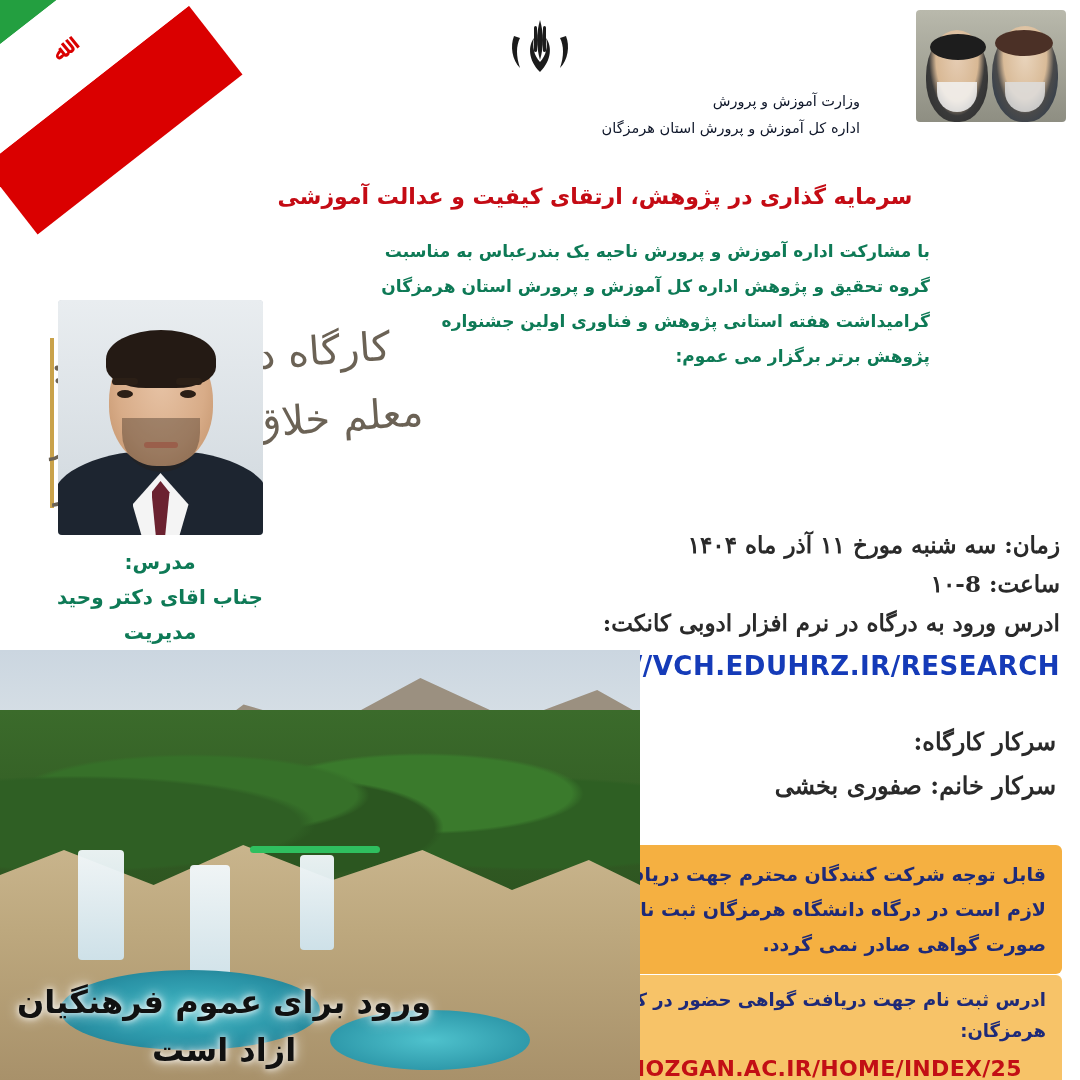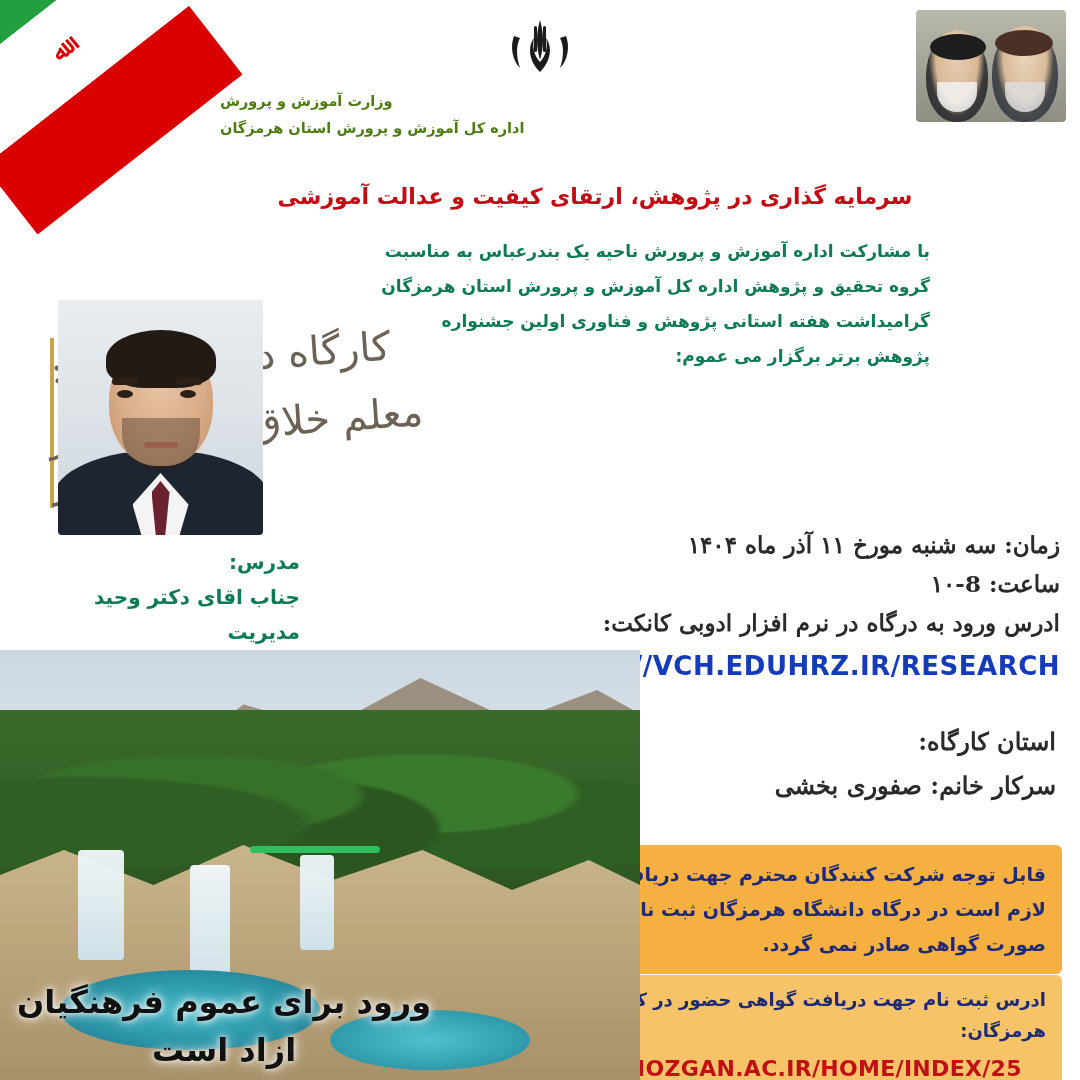--- a/index.html
+++ b/index.html
@@ -18,22 +18,22 @@
   .flag-green{background:#239f40;}
   .flag-white{background:#ffffff;position:relative;}
   .flag-red{background:#da0000;}
   .flag-emblem{position:absolute;left:50%;top:50%;transform:translate(-50%,-50%);color:#da0000;font-size:22px;font-weight:bold;}
 
   
   .emblem{position:absolute;left:50%;transform:translateX(-50%);top:16px;width:110px;height:74px;text-align:center;}
   .emblem svg{width:100px;height:70px;}
   .ministry{
     position:absolute;left:50%;transform:translateX(-50%);
-    top:88px;width:640px;text-align:left;
-    color:#4d7c0f;font-size:14.5px;line-height:1.85;font-weight:bold;
+    top:88px;width:640px;text-align:right;
+    color:#0f172a;font-size:14.5px;line-height:1.85;font-weight:normal;
   }
   .ministry div{white-space:nowrap;}
 
   
   .leaders{position:absolute;right:14px;top:10px;width:150px;height:112px;border-radius:4px;overflow:hidden;}
   .leaders .bg{position:absolute;inset:0;background:linear-gradient(180deg,#b9b9ac 0%,#8e8e82 100%);}
   .face{position:absolute;border-radius:50% 50% 46% 46%;}
   .face.khomeini{left:10px;bottom:0;width:62px;height:92px;background:
      radial-gradient(ellipse at 50% 30%,#e6cdb4 0%,#d8b894 48%,#3a3a3a 64%,#2a2a2a 100%);}
   .face.khamenei{right:8px;bottom:0;width:66px;height:96px;background:
@@ -81,21 +81,21 @@
   .sp-brow.l{left:54px;}
   .sp-brow.r{left:118px;}
   .sp-eye{position:absolute;top:90px;width:16px;height:8px;border-radius:50%;background:#2b1f16;}
   .sp-eye.l{left:59px;}
   .sp-eye.r{left:122px;}
   .sp-mouth{position:absolute;top:142px;left:50%;transform:translateX(-50%);width:34px;height:6px;border-radius:4px;background:#9a5f4b;}
   .sp-beard{position:absolute;top:118px;left:50%;transform:translateX(-50%);width:78px;height:54px;border-radius:0 0 44px 44px;background:rgba(40,28,20,.35);}
 
   
   .speaker-caption{
-    position:absolute;left:20px;top:545px;width:280px;
+    position:absolute;left:20px;top:545px;width:280px;text-align:center;
     color:#0e7a56;font-weight:bold;font-size:20px;line-height:1.75;
   }
 
   
   .info{
     position:absolute;right:20px;top:525px;width:640px;text-align:right;
     color:#2a2a2a;font-size:23px;line-height:1.7;font-weight:bold;
     font-family:"DejaVu Serif","Liberation Serif",serif;
   }
   .info .row{white-space:nowrap;}
@@ -235,21 +235,21 @@
   </div>
 
   <div class="info">
     <div class="row">زمان: سه شنبه مورخ ۱۱ آذر ماه ۱۴۰۴</div>
     <div class="row">ساعت: 8-۱۰</div>
     <div class="row">ادرس ورود به درگاه در نرم افزار ادوبی کانکت:</div>
     <div class="link">HTTPS://VCH.EDUHRZ.IR/RESEARCH</div>
   </div>
 
   <div class="manager">
-    <div>استان کارگاه:</div>
+    <div>سرکار کارگاه:</div>
     <div>سرکار خانم: صفوری بخشی</div>
   </div>
 
   <div class="notice">
     <div>قابل توجه شرکت کنندگان محترم جهت دریافت گواهی حضور</div>
     <div>لازم است در درگاه دانشگاه هرمزگان ثبت نام گردد، در غیر این</div>
     <div>صورت گواهی صادر نمی گردد.</div>
   </div>
 
   <div class="notice2">

